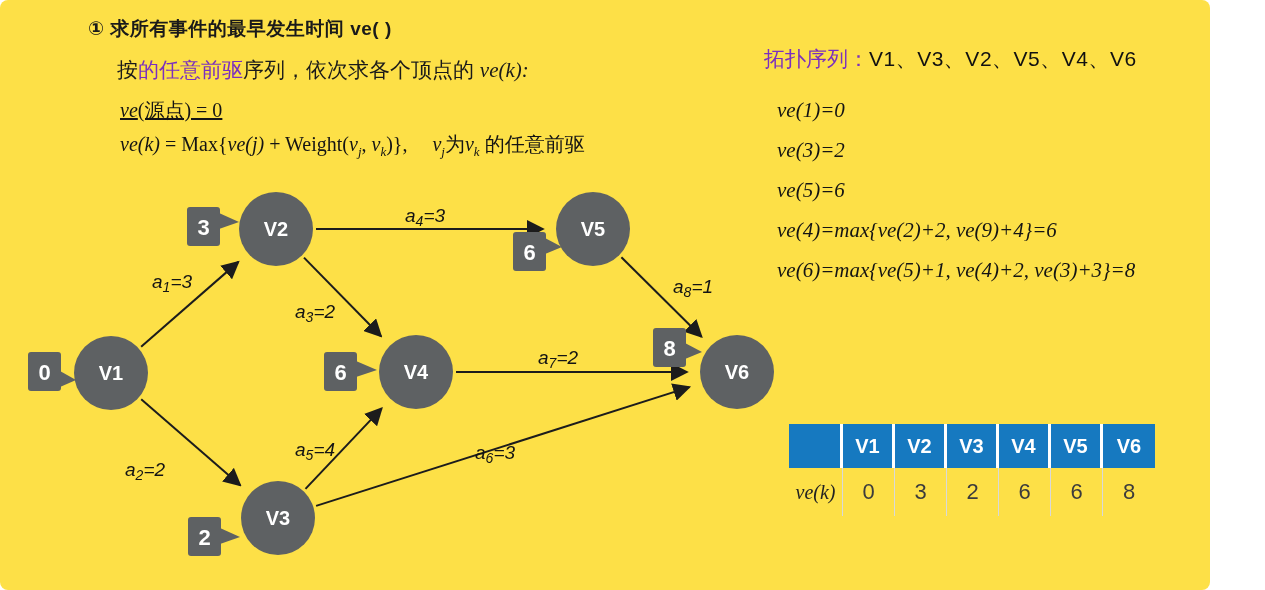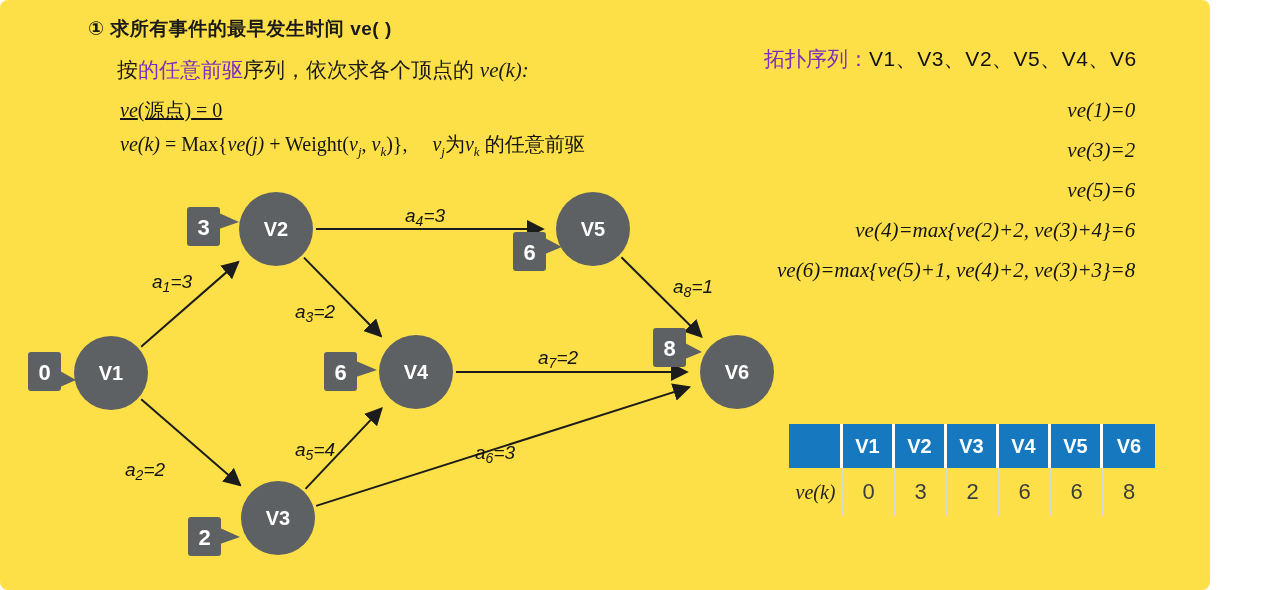--- a/index.html
+++ b/index.html
@@ -14,21 +14,21 @@
   .formula{font-family:"Liberation Serif","DejaVu Serif",serif;font-size:20px;color:#141414;}
   .f1{left:120px;top:97px;text-decoration:underline;}
   .f2{left:120px;top:131px;}
   .it{font-style:italic;}
   .formula sub{font-size:13px;font-style:italic;}
   
   .topo{left:764px;top:45px;font-size:21px;font-weight:400;color:#111;}
   .topo .seq{letter-spacing:.5px;}
   .ve-list{left:777px;top:90px;font-family:"Liberation Serif","DejaVu Serif",serif;
            font-style:italic;font-size:21px;color:#141414;}
-  .ve-list div{height:40px;line-height:40px;text-align:right;}
+  .ve-list div{height:40px;line-height:40px;}
   
   .ve-table{left:789px;top:424px;}
   .tr{display:flex;}
   .th{width:52px;height:44px;background:#1679c0;border-right:3px solid #fff;box-sizing:border-box;
       color:#fff;font-weight:700;font-size:20px;display:flex;align-items:center;justify-content:center;}
   .th.c0{width:54px;}
   .th.last{border-right:none;}
   .td{width:52px;height:48px;border-right:1px solid #d9d9d9;box-sizing:border-box;
       display:flex;align-items:center;justify-content:center;font-size:22px;color:#3c3c3c;}
   .td.c0{width:54px;}
@@ -115,21 +115,21 @@
     </svg>
 
   <div class="abs topo">
     <span class="purple">拓扑序列：</span><span class="seq">V1、V3、V2、V5、V4、V6</span>
   </div>
 
   <div class="abs ve-list">
     <div>ve(1)=0</div>
     <div>ve(3)=2</div>
     <div>ve(5)=6</div>
-    <div>ve(4)=max{ve(2)+2, ve(3)+4}=6</div>
+    <div>ve(4)=max{ve(2)+2, ve(9)+4}=6</div>
     <div>ve(6)=max{ve(5)+1, ve(4)+2, ve(3)+3}=8</div>
   </div>
 
   <div class="abs ve-table">
     <div class="tr">
       <div class="th c0"></div>
       <div class="th">V1</div>
       <div class="th">V2</div>
       <div class="th">V3</div>
       <div class="th">V4</div>

